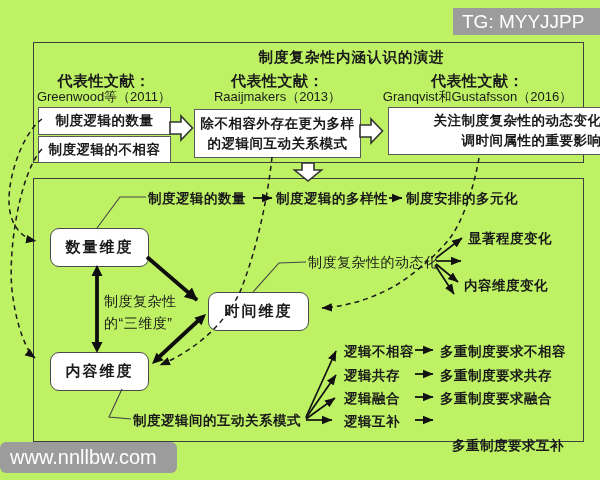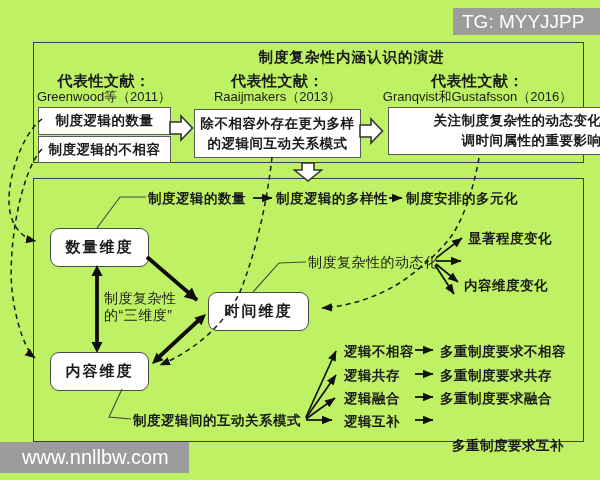--- a/index.html
+++ b/index.html
@@ -21,32 +21,32 @@
     align-items:center;justify-content:center;font-weight:bold;font-size:13.5px;
     text-align:center;letter-spacing:0.5px;white-space:pre-line;line-height:20px;
   }
   .dimbox{
     position:absolute;border:1.4px solid #4a4a4a;border-radius:9px;background:#fff;
     display:flex;align-items:center;justify-content:center;font-weight:bold;
     font-size:15px;letter-spacing:2px;
   }
   .lbl{font-weight:bold;font-size:13.5px;letter-spacing:0.5px;}
   .lbl14{font-weight:normal;font-size:14px;letter-spacing:0.5px;}
-  .prewrap{white-space:pre-line;line-height:17px;}
+  .prewrap{white-space:pre-line;line-height:22px;}
   #overlay{position:absolute;left:0;top:0;z-index:5;pointer-events:none;}
 </style>
 </head>
 <body>
 
 <div id="stage">
 
   <div class="banner" style="left:453px;top:8px;width:147px;height:27px;font-size:19px;padding-left:9px;">
     <span>TG: MYYJJPP</span>
   </div>
-  <div class="banner" style="left:0px;top:442px;width:167px;height:31px;font-size:20px;padding-left:22px;">
+  <div class="banner" style="left:0px;top:442px;width:167px;height:31px;font-size:20px;padding-left:10px;border-radius:6px;">
     <span>www.nnllbw.com</span>
   </div>
 
   <div class="panel" style="left:33px;top:42px;width:549px;height:119px;"></div>
   <div class="abs ptitle" style="left:33px;top:48px;width:549px;">制度复杂性内涵认识的演进</div>
 
   <div class="abs refh" style="left:38px;top:72px;width:132px;">代表性文献：</div>
   <div class="abs refs" style="left:20px;top:88px;width:168px;">Greenwood等（2011）</div>
   <div class="litbox" style="left:38px;top:107px;width:131px;height:26px;">制度逻辑的数量</div>
   <div class="litbox" style="left:38px;top:136px;width:131px;height:25px;">制度逻辑的不相容</div>

